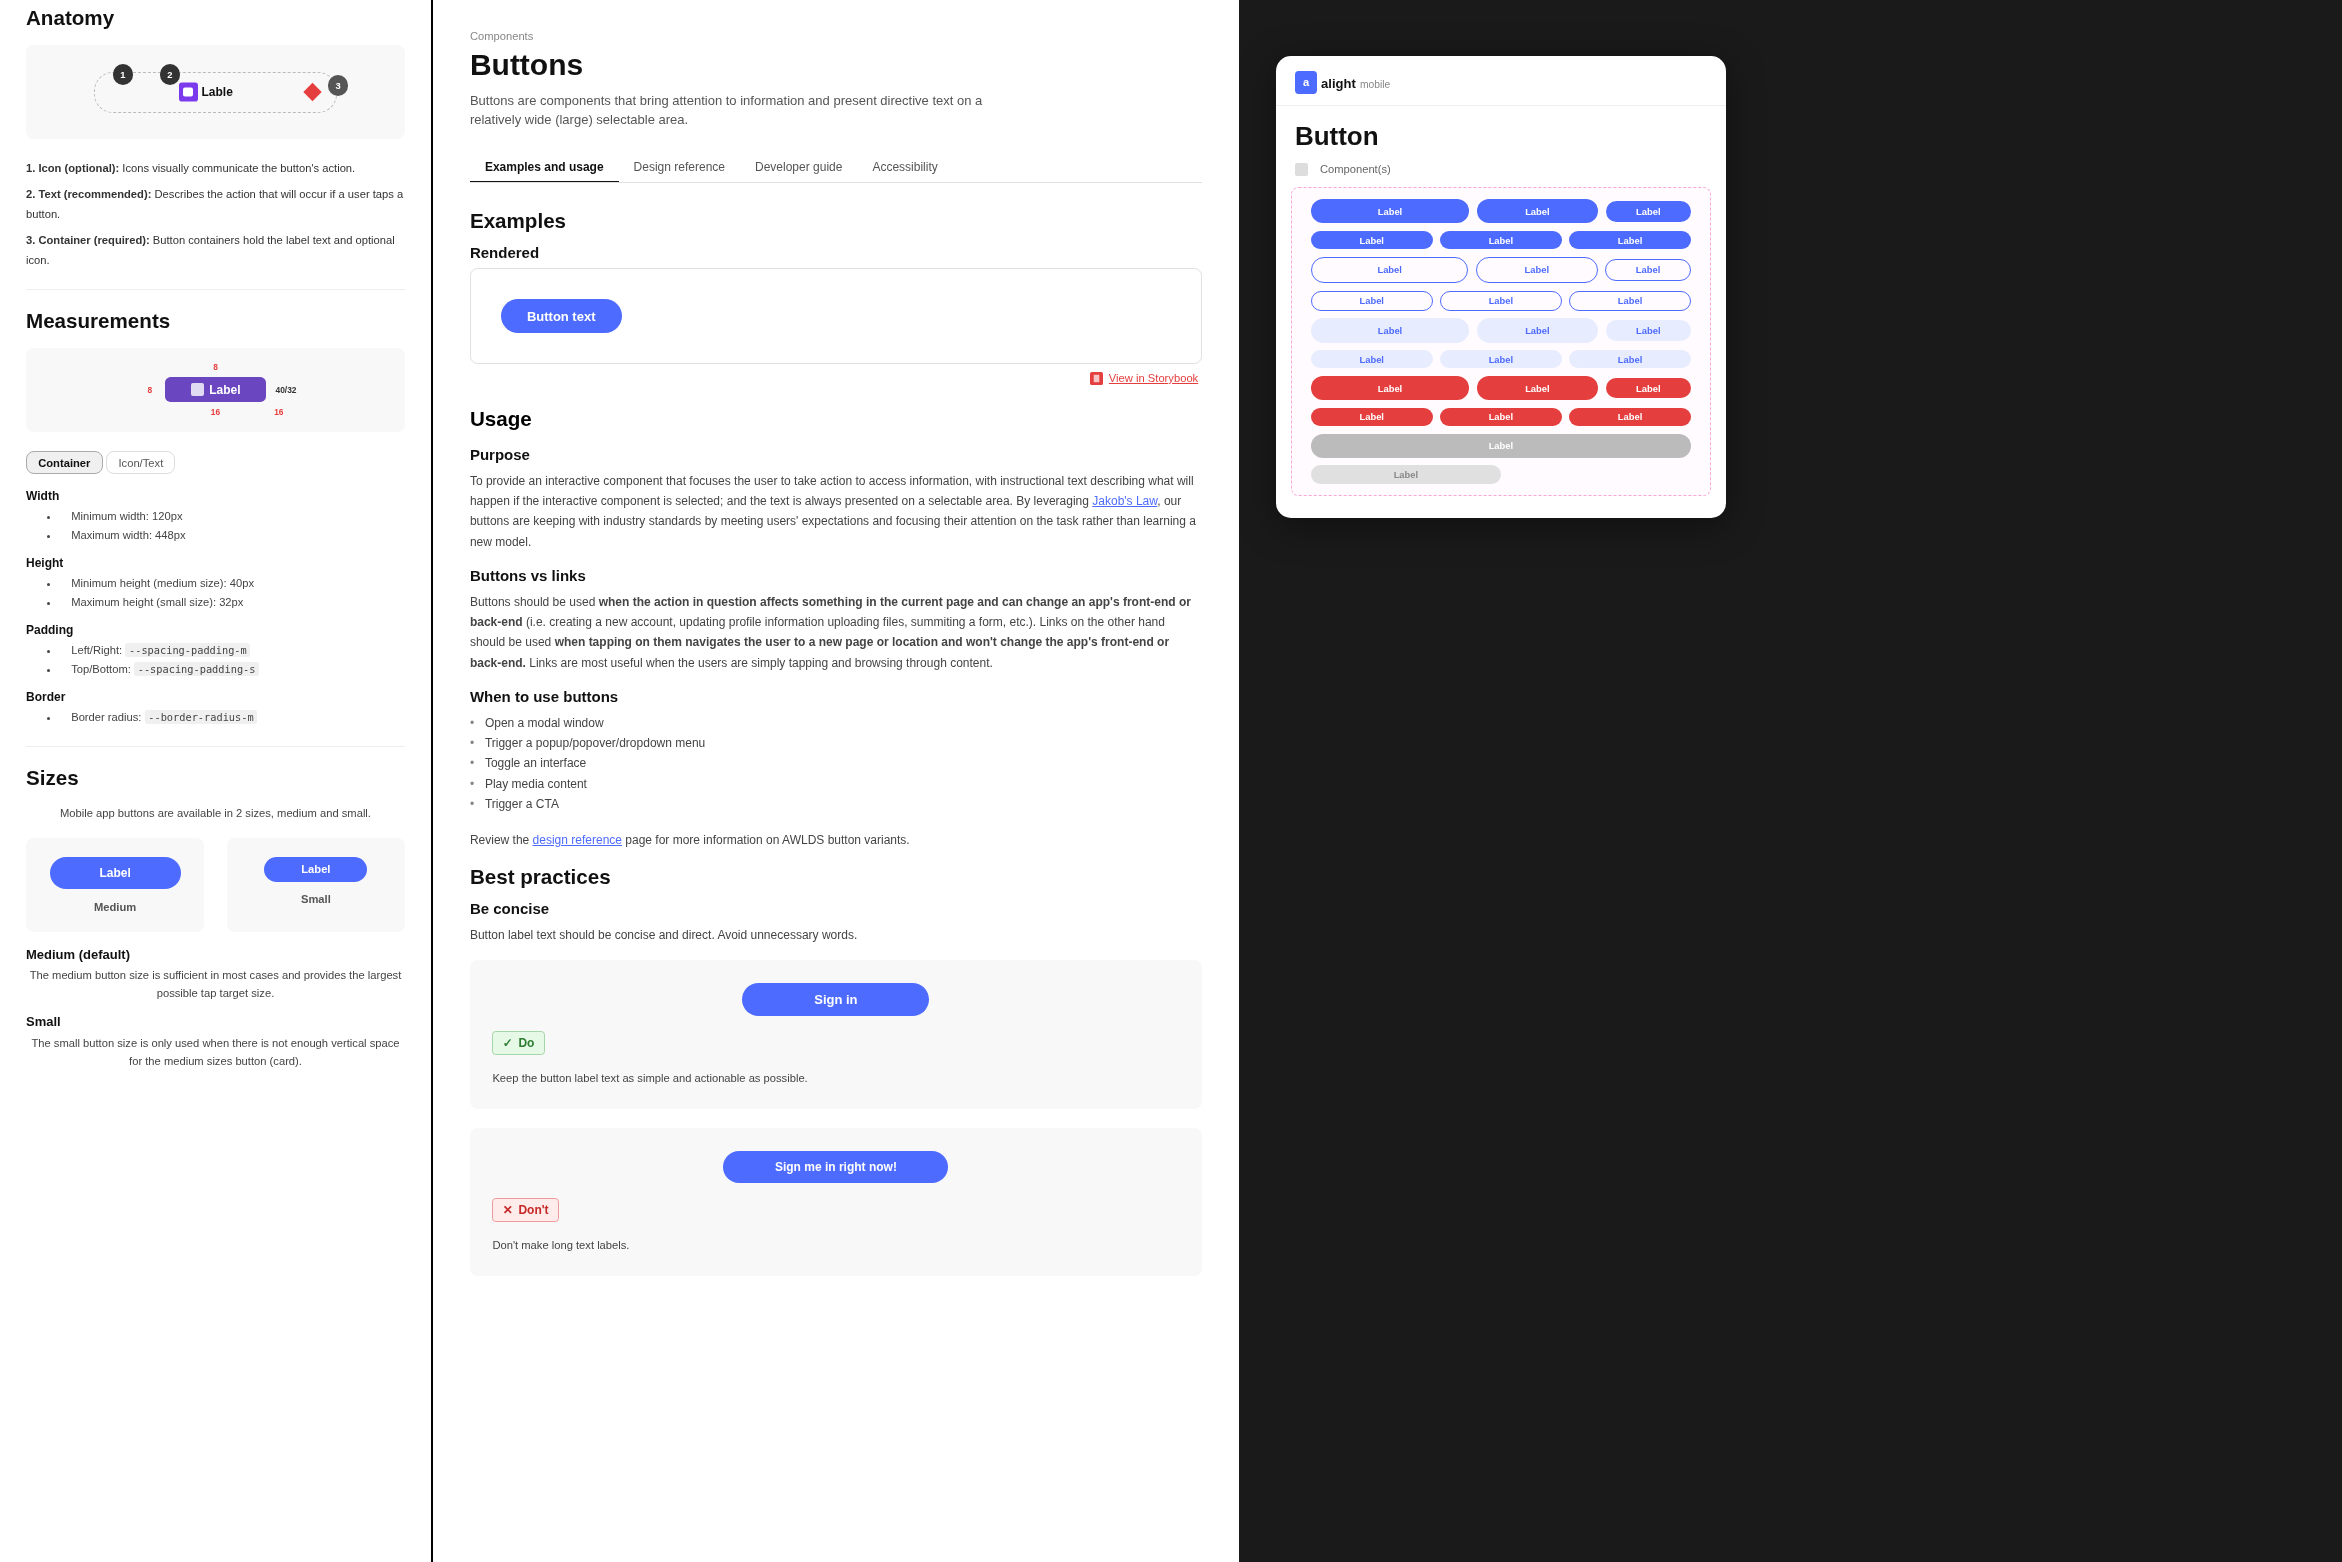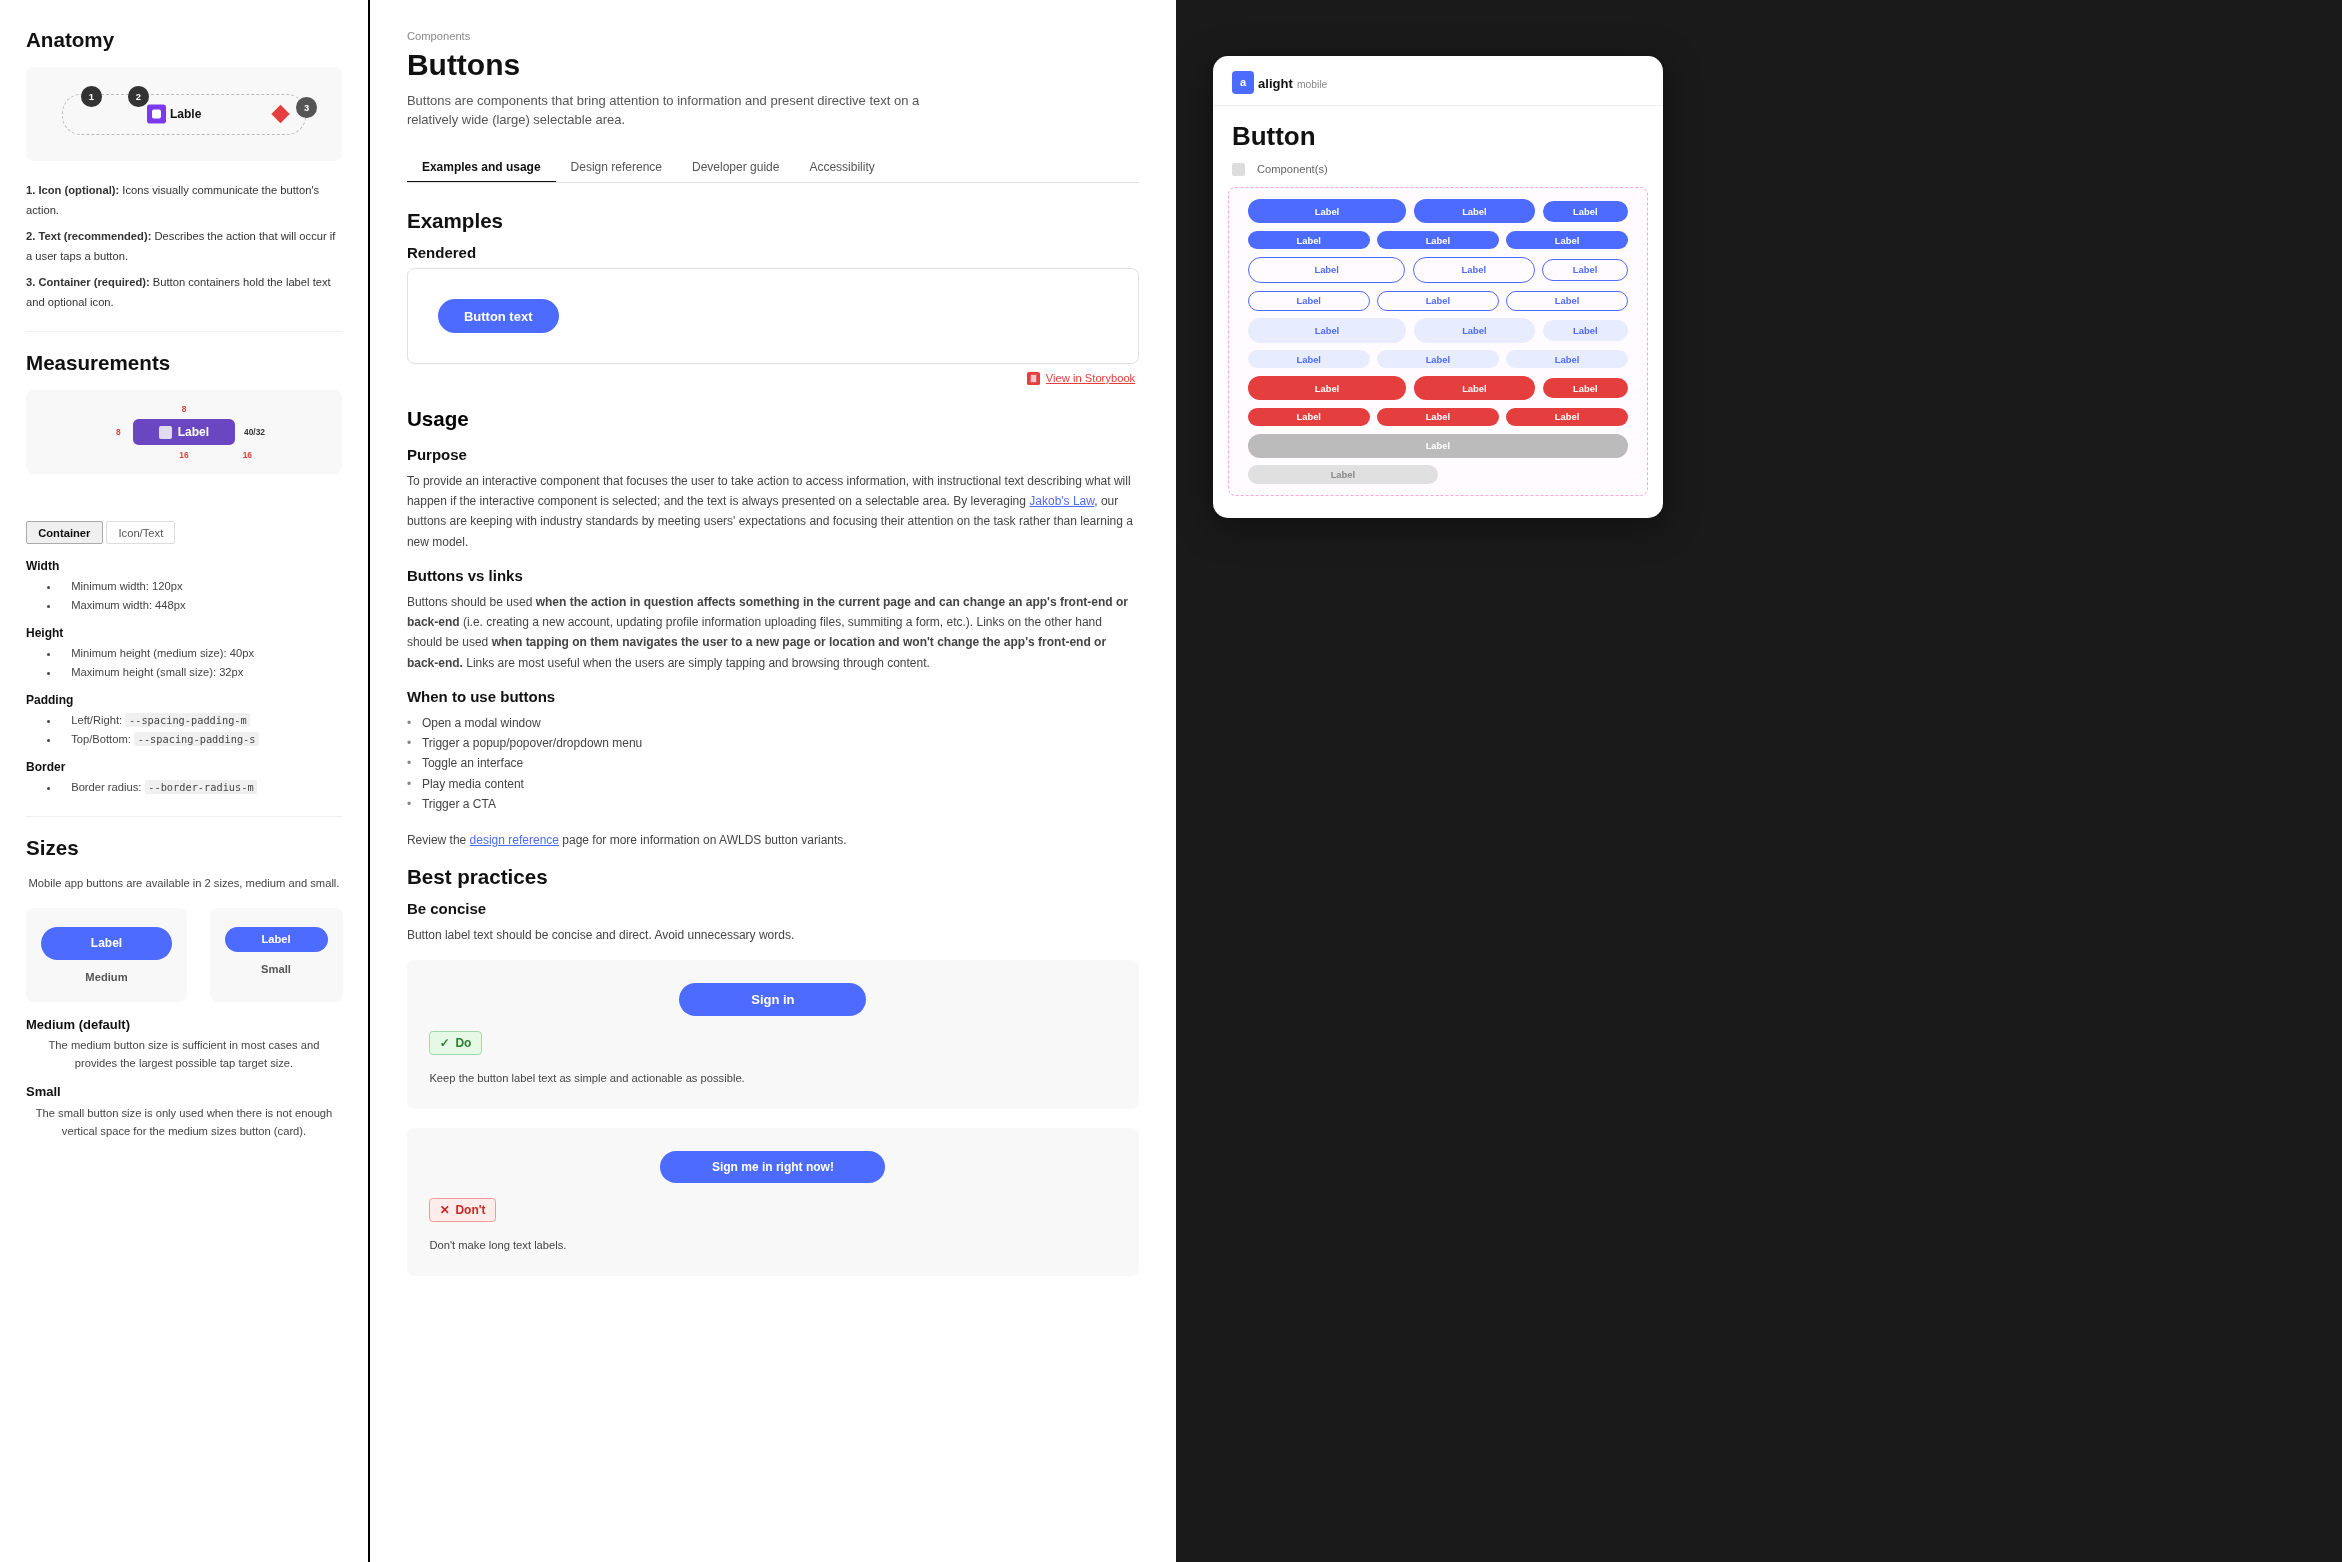--- a/index.html
+++ b/index.html
@@ -6,23 +6,23 @@
     body {
       font-family: -apple-system, BlinkMacSystemFont, 'Segoe UI', sans-serif;
       background: #000;
       display: flex;
       width: 2342px;
       min-height: 1563px;
     }
 
     
     .left-panel {
-      width: 368px;
+      width: 431px;
       background: #fff;
-      padding: 28px 26px;
+      padding: 6px 26px;
       overflow-y: auto;
       flex-shrink: 0;
     }
 
     .section-title {
       font-size: 20.6px;
       font-weight: 700;
       color: #111;
       margin-bottom: 15px;
     }
@@ -99,27 +99,26 @@
     }
 
     .tabs-row {
       display: flex;
       gap: 3.7px;
       margin-bottom: 15px;
     }
 
     .tab-btn {
       padding: 4.7px 11.2px;
-      border-radius: 2px;
+      border-radius: 8px;
       border: 0.9px solid #ddd;
       background: #fff;
       font-size: 11.2px;
       cursor: pointer;
       color: #555;
-      margin-top: 28px;
     }
 
     .tab-btn.active {
       background: #f0f0f0;
       border-color: #aaa;
       color: #111;
       font-weight: 600;
     }
 
     .prop-section {

